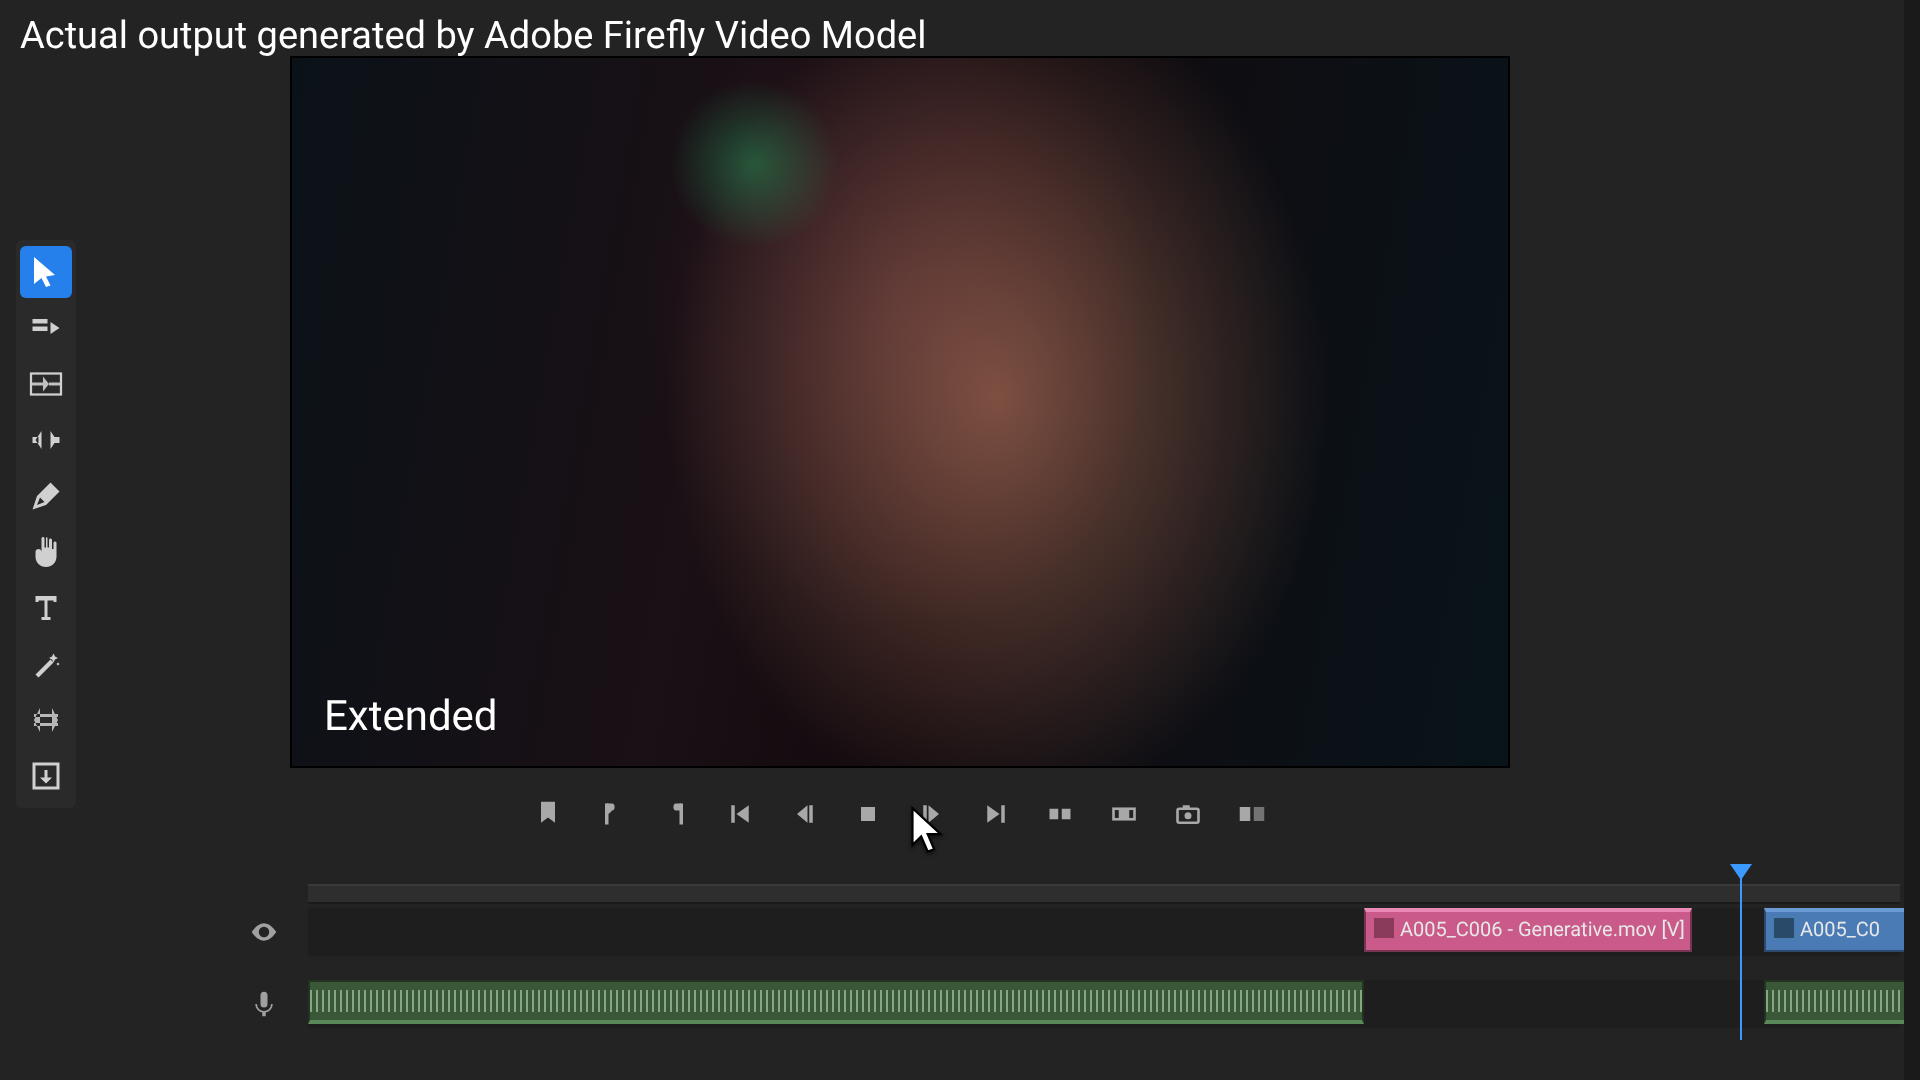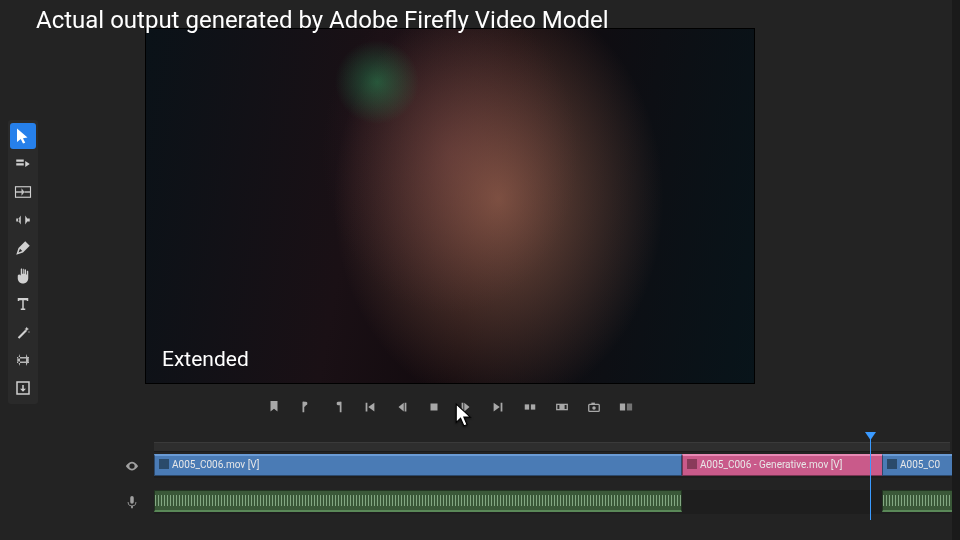--- a/index.html
+++ b/index.html
@@ -6,25 +6,24 @@
   html, body { width: 960px; height: 540px; overflow: hidden; }
   body {
     background: #232323;
     font-family: -apple-system, "Segoe UI", Roboto, sans-serif;
     color: #e8e8e8;
     position: relative;
   }
   .banner {
     position: absolute;
     top: 6px; left: 10px;
-    font-size: 24px;
+    font-size: 19px;
     font-weight: 400;
     color: #fff;
     z-index: 10;
-    margin-left: 26px;
   }
   .toolbar {
     position: absolute;
     left: 8px; top: 120px;
     width: 30px;
     background: #2a2a2a;
     border-radius: 3px;
     padding: 3px 0;
     display: flex;
     flex-direction: column;
@@ -130,21 +129,21 @@
     top: 0; height: 22px;
     border: 1px solid rgba(0,0,0,0.4);
     font-size: 10px;
     color: #e8e8e8;
     padding: 3px 4px 0 4px;
     overflow: hidden;
     white-space: nowrap;
   }
   .clip .icon { display: inline-block; width: 10px; height: 10px; margin-right: 3px; vertical-align: -1px; }
   .clip-main { left: 0; width: 528px; background: #4a7bb5; border-top:2px solid #6a9bd5; }
-  .clip-gen  { left: 528px; width: 204px; background: #c95a8a; border-top:2px solid #e88ab5; }
+  .clip-gen  { left: 528px; width: 164px; background: #c95a8a; border-top:2px solid #e88ab5; }
   .clip-next { left: 728px; width: 120px; background: #4a7bb5; border-top:2px solid #6a9bd5; }
   .audio-row { top: 48px; height: 24px; }
   .audio-lane { top:0; height:24px; right:0; background:#1e1e1e; }
   .audio-clip {
     position:absolute; top:0; height:22px; left:0; width:528px;
     background:#3a5838;
     border:1px solid rgba(0,0,0,0.4);
     border-bottom:2px solid #5a8858;
     overflow:hidden;
   }
@@ -323,25 +322,20 @@
   <div class="track-row ruler-row">
     <div class="ruler"></div>
   </div>
   <div class="track-row video-row">
     <div class="track-icon-col">
       <svg viewBox="0 0 16 16">
           <path fill="currentColor" d="M8 3C4 3 1 8 1 8s3 5 7 5 7-5 7-5-3-5-7-5zm0 8a3 3 0 110-6 3 3 0 010 6z"></path>
         </svg>
     </div>
     <div class="track-lane video-lane">
-      <div class="clip clip-main">
-        <span class="icon"><svg viewBox="0 0 10 10">
-              <rect width="10" height="10" fill="#2a4a6a"></rect>
-            </svg></span><span>A005_C006.mov [V]</span>
-      </div>
       <div class="clip clip-gen">
         <span class="icon"><svg viewBox="0 0 10 10">
               <rect width="10" height="10" fill="#8a3a5a"></rect>
             </svg></span><span>A005_C006 - Generative.mov [V]</span>
       </div>
       <div class="clip clip-next">
         <span class="icon"><svg viewBox="0 0 10 10">
               <rect width="10" height="10" fill="#2a4a6a"></rect>
             </svg></span><span>A005_C0</span>
       </div>

